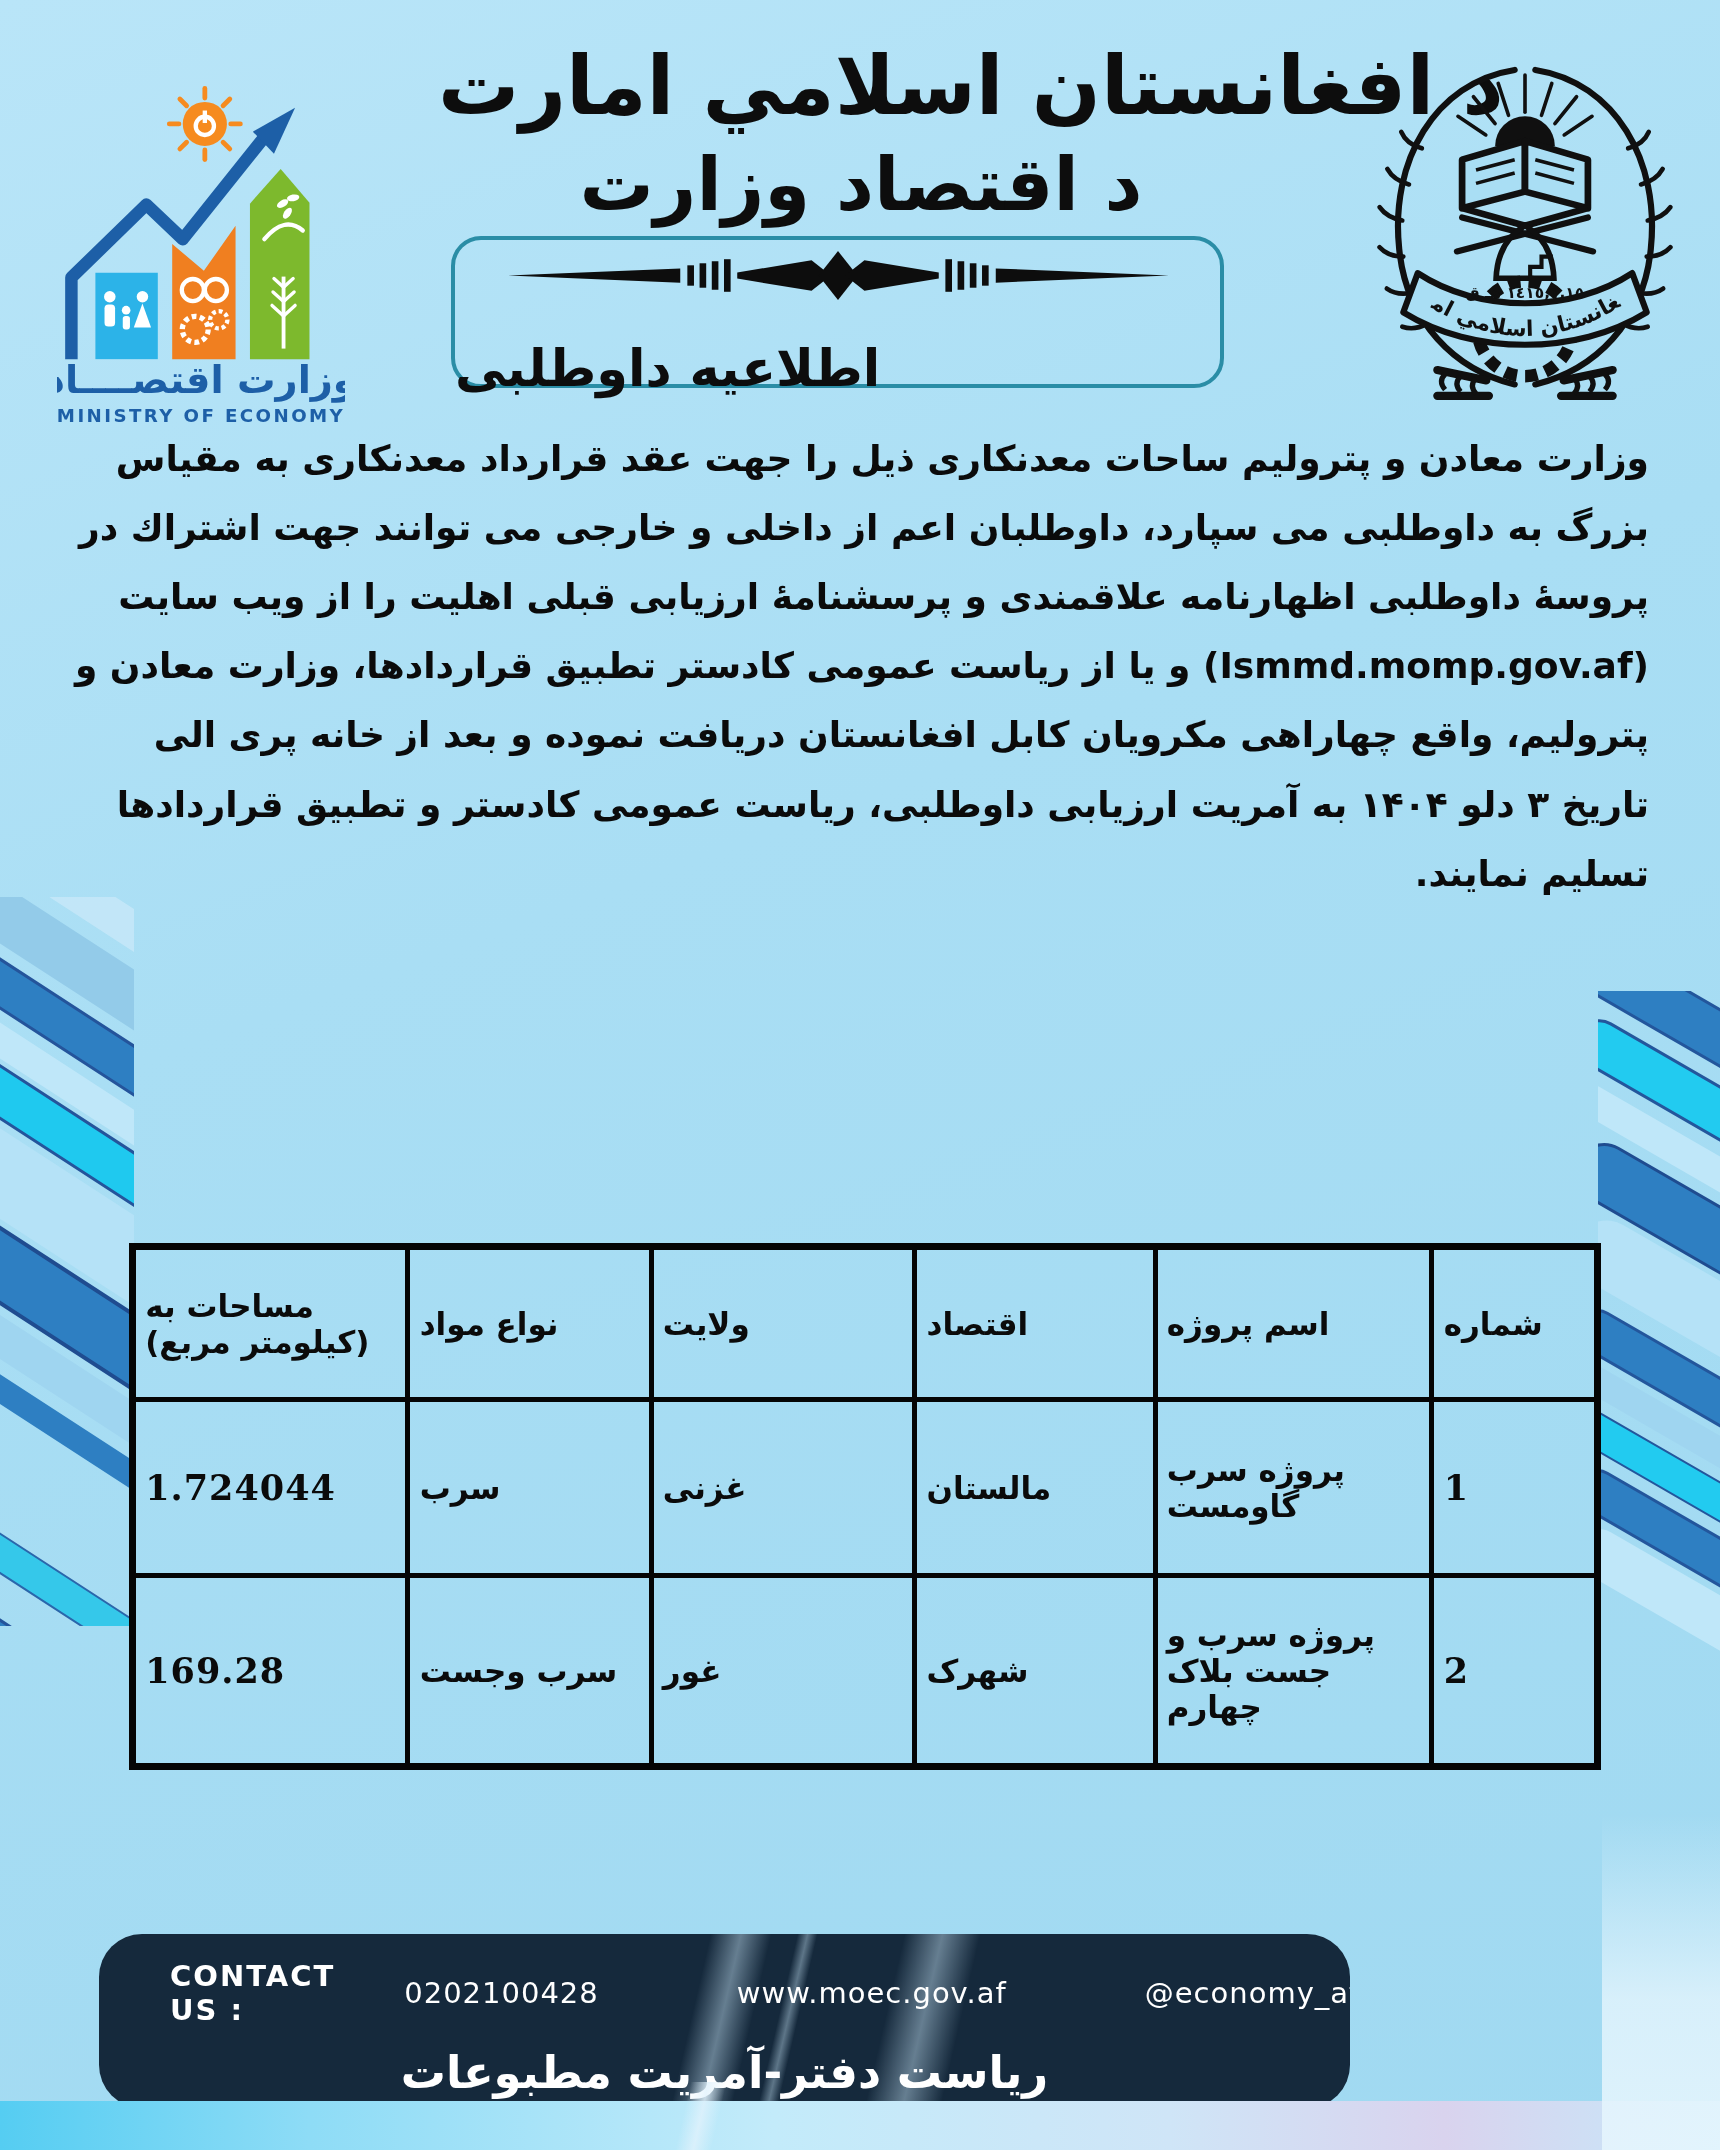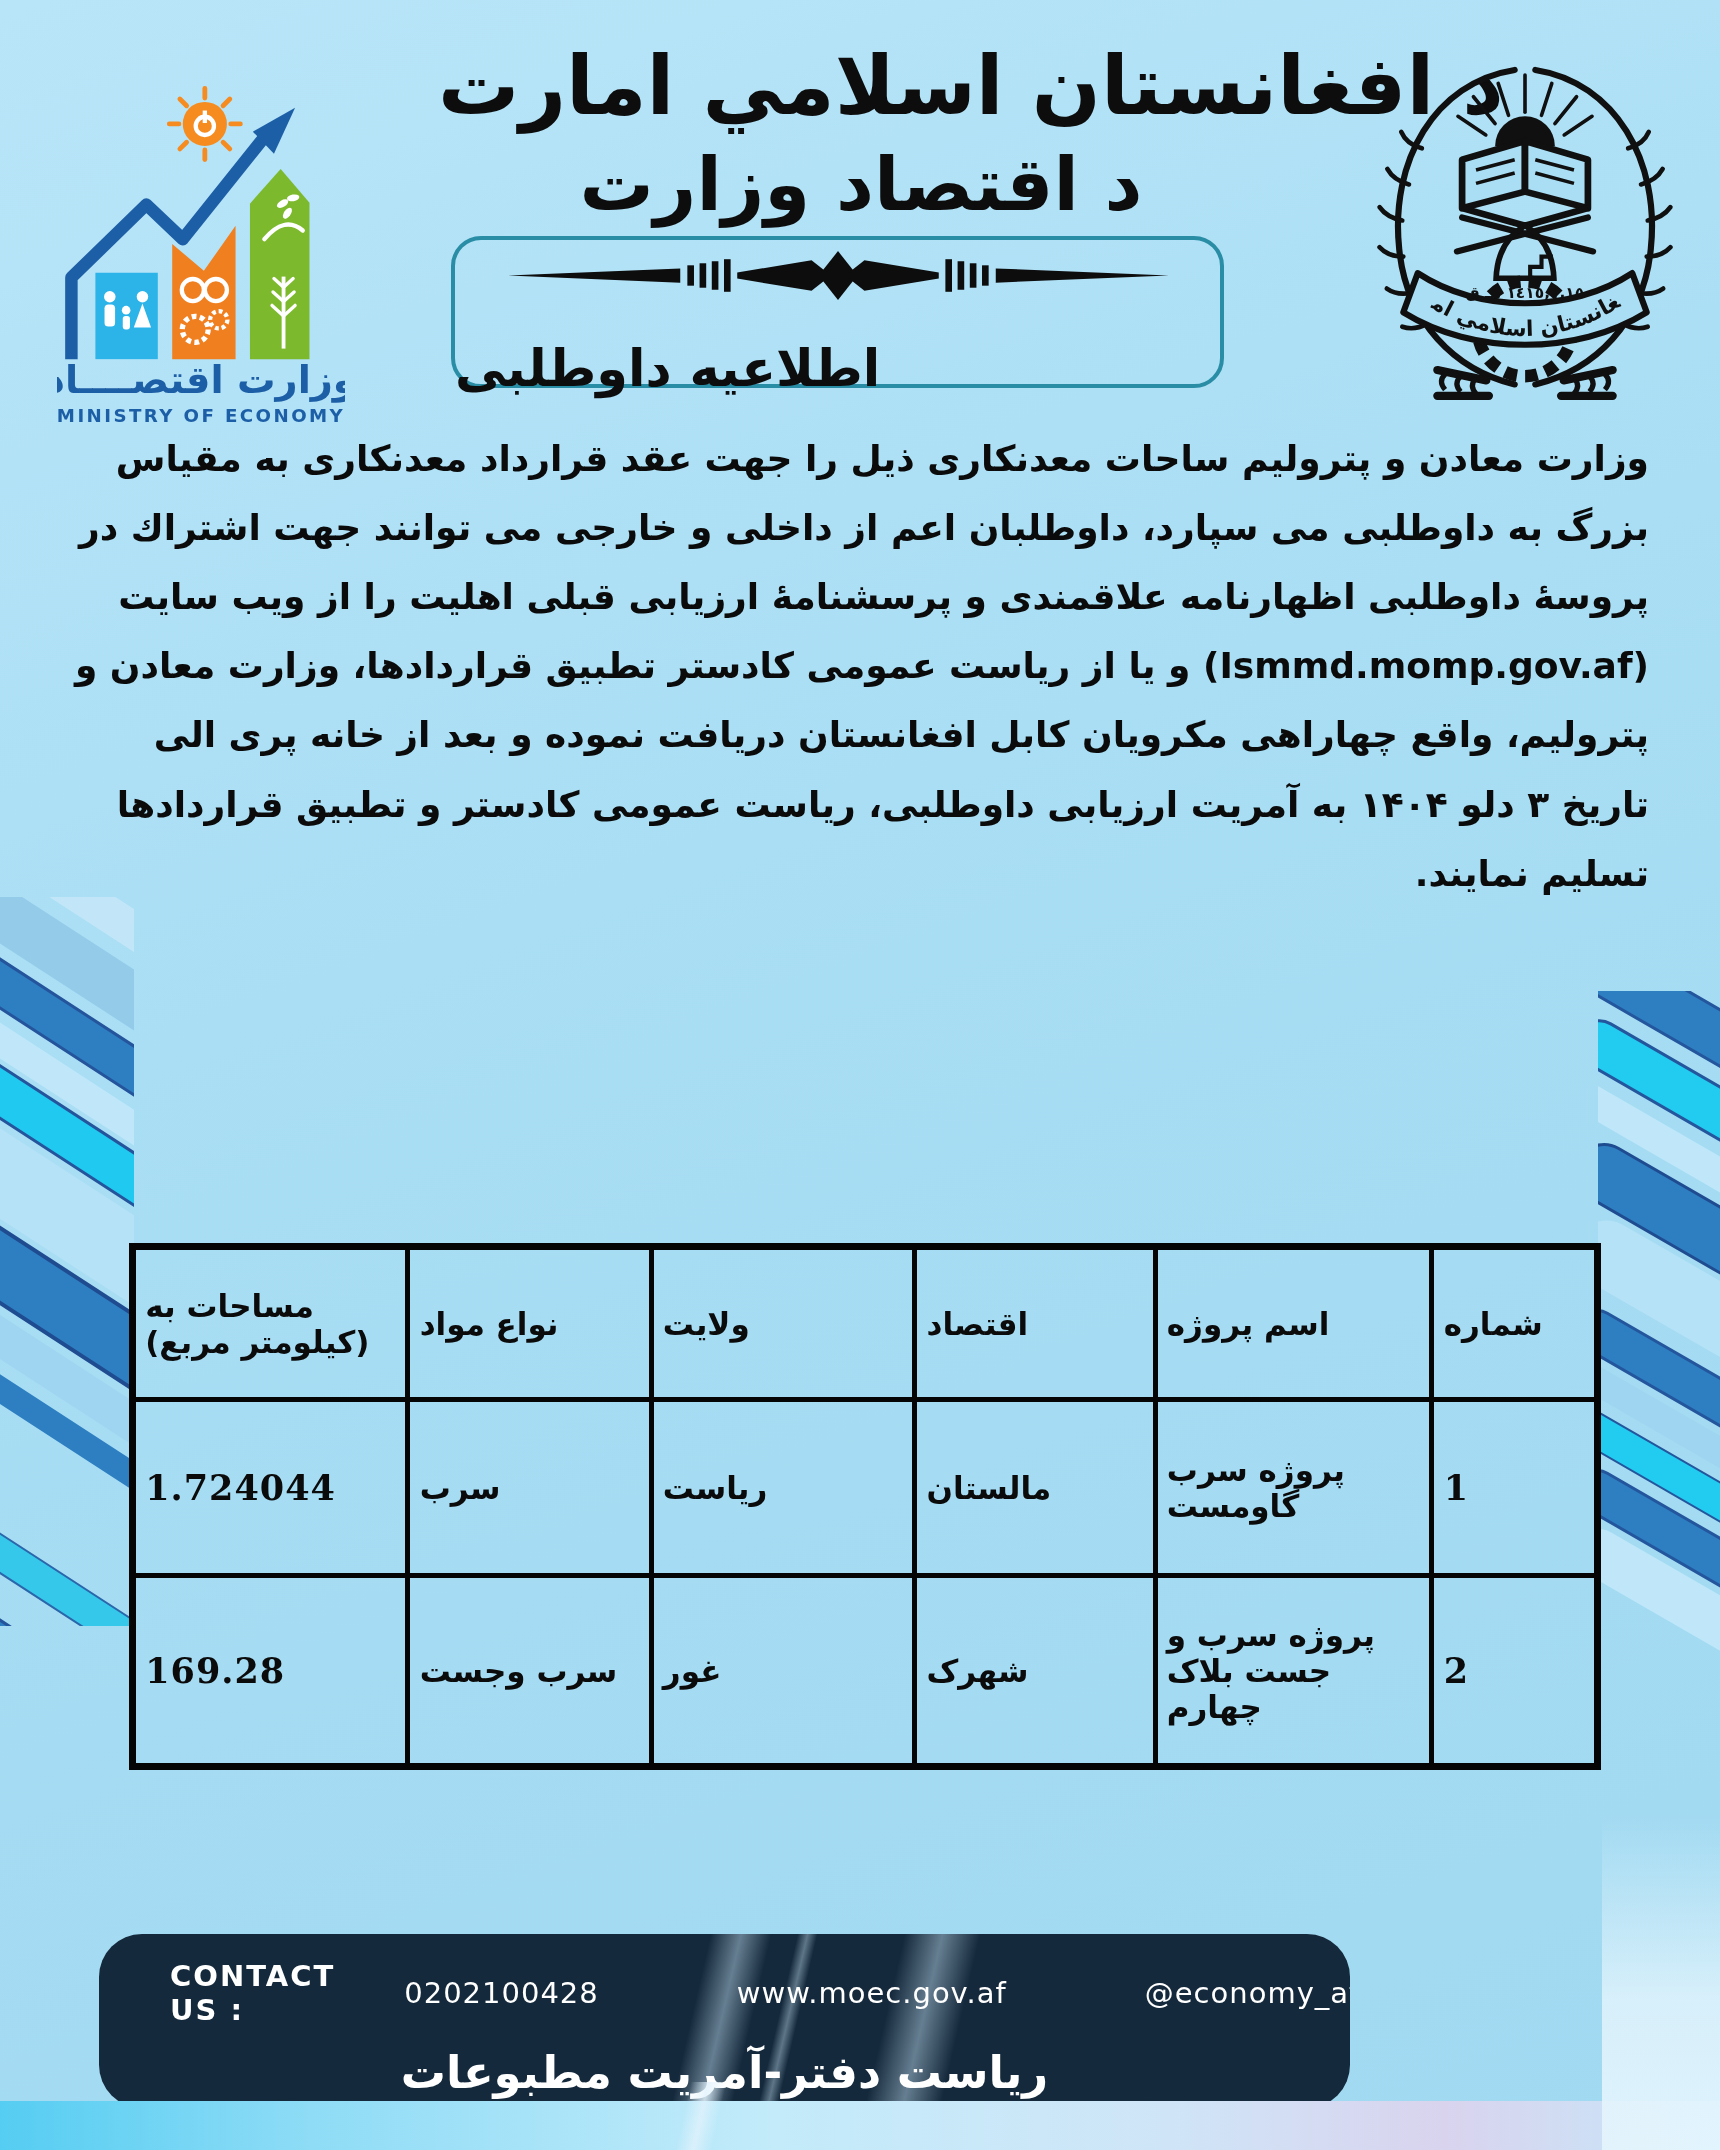--- a/index.html
+++ b/index.html
@@ -301,21 +301,21 @@
       <th>اسم پروژه</th>
       <th>اقتصاد</th>
       <th>ولایت</th>
       <th>نواع مواد</th>
       <th>مساحات به (کیلومتر مربع)</th>
     </tr>
     <tr class="r1">
       <td class="num">1</td>
       <td>پروژه سرب گاومست</td>
       <td>مالستان</td>
-      <td>ریاست</td>
+      <td>غزنی</td>
       <td>سرب</td>
       <td class="num">1.724044</td>
     </tr>
     <tr class="r2">
       <td class="num">2</td>
       <td>پروژه سرب و جست بلاک چهارم</td>
       <td>شهرک</td>
       <td>غور</td>
       <td>سرب وجست</td>
       <td class="num">169.28</td>

